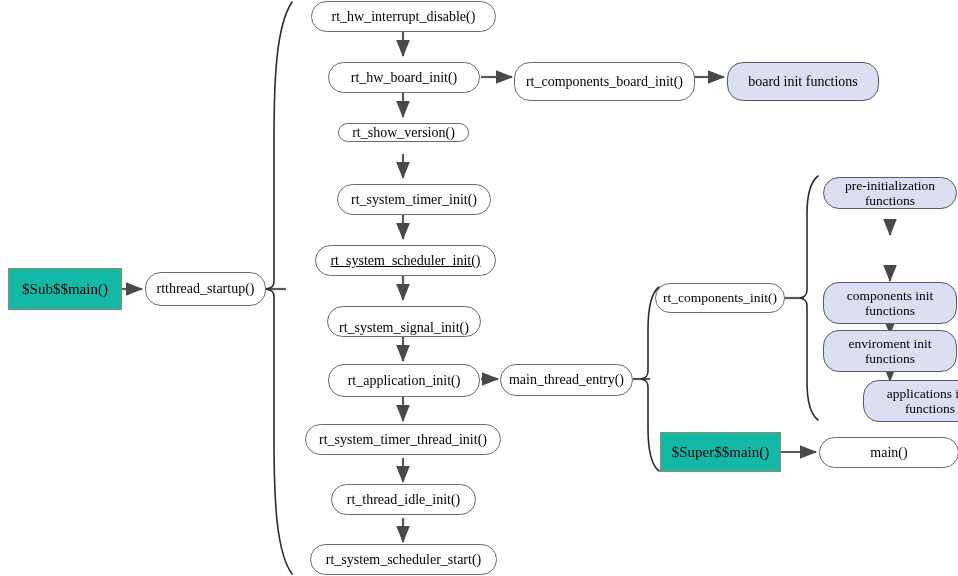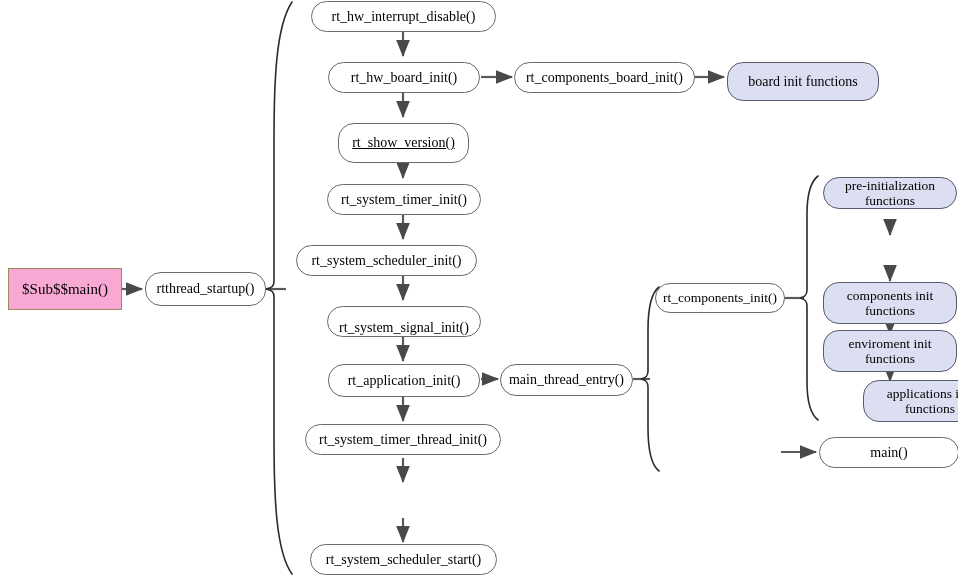--- a/index.html
+++ b/index.html
@@ -41,21 +41,21 @@
   }
   .node.rect {
     border-radius: 0;
     border: 1px solid #9a8a60;
   }
   .node.blue {
     background: #dcdff2;
     border-color: #5a5a6e;
   }
   .node.cream {
-    background: #f9a8d4;
+    background: #14b8a6;
   }
   .node .lbl {
     display: block;
     width: 100%;
     padding: 0 4px;
   }
 </style>
 </head>
 <body>
 
@@ -142,65 +142,71 @@
   </div>
 
   <div class="node rounded" style="left:328px; top:62px; width:152px; height:31px; font-size:14px;">
     <span class="lbl">rt_hw_board_init()</span>
   </div>
 
   <div class="node rounded" style="left:311px; top:1px; width:185px; height:31px; font-size:14px;">
     <span class="lbl">rt_hw_interrupt_disable()</span>
   </div>
 
-  <div class="node rounded" style="left:338px; top:123px; width:131px; height:40px; font-size:14px;text-decoration:underline;">
+  <div class="node rounded" style="left:338px; top:123px; width:131px; height:19px; font-size:14px;">
     <span class="lbl">rt_show_version()</span>
   </div>
 
-  <div class="node rounded" style="left:327px; top:184px; width:154px; height:31px; font-size:14px;">
+  <div class="node rounded" style="left:337px; top:184px; width:154px; height:31px; font-size:14px;">
     <span class="lbl">rt_system_timer_init()</span>
   </div>
 
-  <div class="node rounded" style="left:296px; top:245px; width:181px; height:31px; font-size:14px;">
+  <div class="node rounded" style="left:315px; top:245px; width:181px; height:31px; font-size:14px;text-decoration:underline;">
     <span class="lbl">rt_system_scheduler_init()</span>
   </div>
 
   <div class="node rounded" style="left:327px; top:306px; width:154px; height:31px; font-size:14px;align-items:flex-end;">
     <span class="lbl">rt_system_signal_init()</span>
   </div>
 
   <div class="node rounded" style="left:328px; top:364px; width:152px; height:33px; font-size:14px;">
     <span class="lbl">rt_application_init()</span>
   </div>
 
   <div class="node rounded" style="left:305px; top:424px; width:196px; height:31px; font-size:14px;">
     <span class="lbl">rt_system_timer_thread_init()</span>
   </div>
 
+  <div class="node rounded" style="left:331px; top:484px; width:145px; height:31px; font-size:14px;">
+    <span class="lbl">rt_thread_idle_init()</span>
+  </div>
 
   <div class="node rounded" style="left:310px; top:544px; width:187px; height:31px; font-size:14px;">
     <span class="lbl">rt_system_scheduler_start()</span>
   </div>
 
-  <div class="node rounded" style="left:514px; top:62px; width:181px; height:31px; font-size:14px;">
+  <div class="node rounded" style="left:514px; top:62px; width:181px; height:39px; font-size:14px;">
     <span class="lbl">rt_components_board_init()</span>
   </div>
 
   <div class="node rounded blue" style="left:727px; top:62px; width:152px; height:39px; font-size:14px;">
     <span class="lbl">board init functions</span>
   </div>
 
   <div class="node rounded" style="left:500px; top:364px; width:133px; height:32px; font-size:14px;">
     <span class="lbl">main_thread_entry()</span>
   </div>
 
   <div class="node rounded" style="left:655px; top:283px; width:130px; height:30px; font-size:13.5px;">
     <span class="lbl">rt_components_init()</span>
   </div>
 
+  <div class="node rect cream" style="left:660px; top:432px; width:121px; height:40px; font-size:15px;">
+    <span class="lbl">$Super$$main()</span>
+  </div>
 
   <div class="node rounded" style="left:819px; top:437px; width:140px; height:31px; font-size:14px;">
     <span class="lbl">main()</span>
   </div>
 
   <div class="node rounded blue" style="left:823px; top:177px; width:134px; height:32px; font-size:13.5px;">
     <span class="lbl">pre-initialization functions</span>
   </div>
 
   <div class="node rounded blue" style="left:823px; top:236px; width:134px; height:31px; font-size:13.5px;margin-top:47px;">

